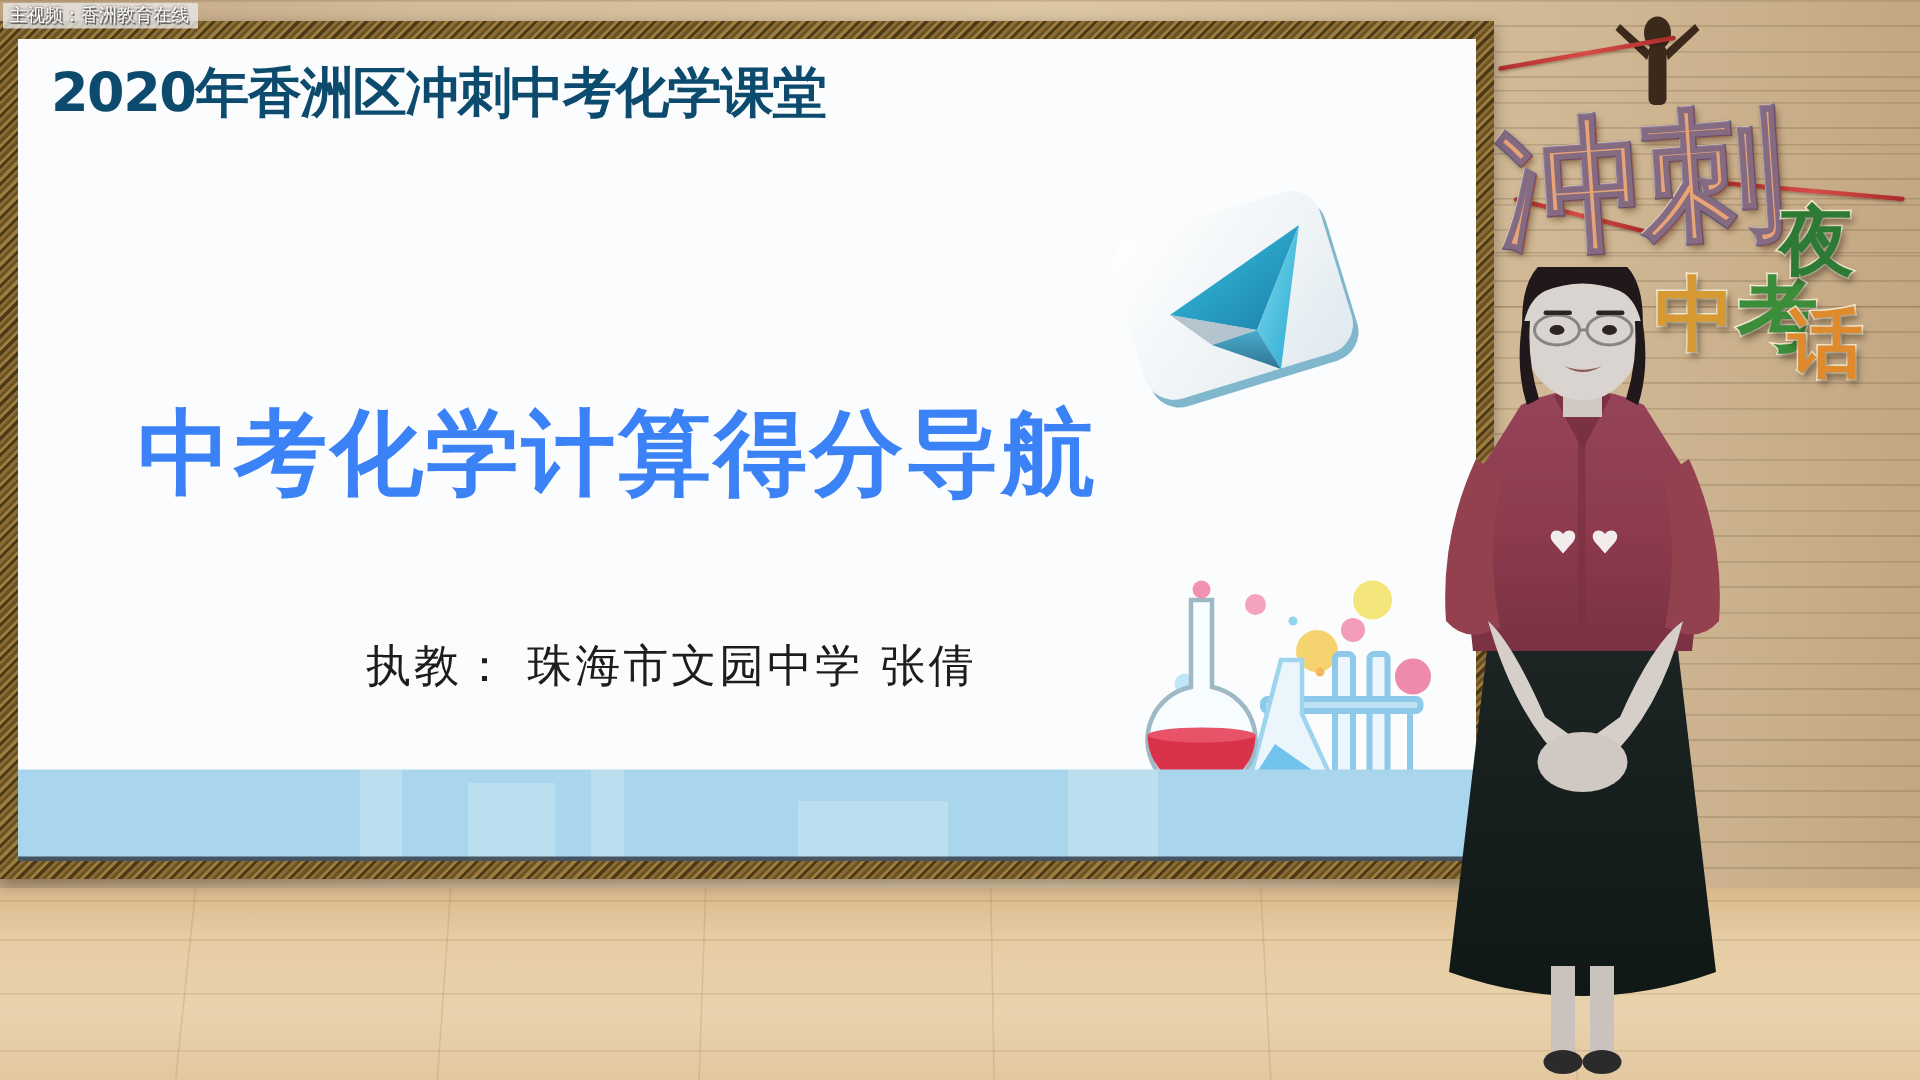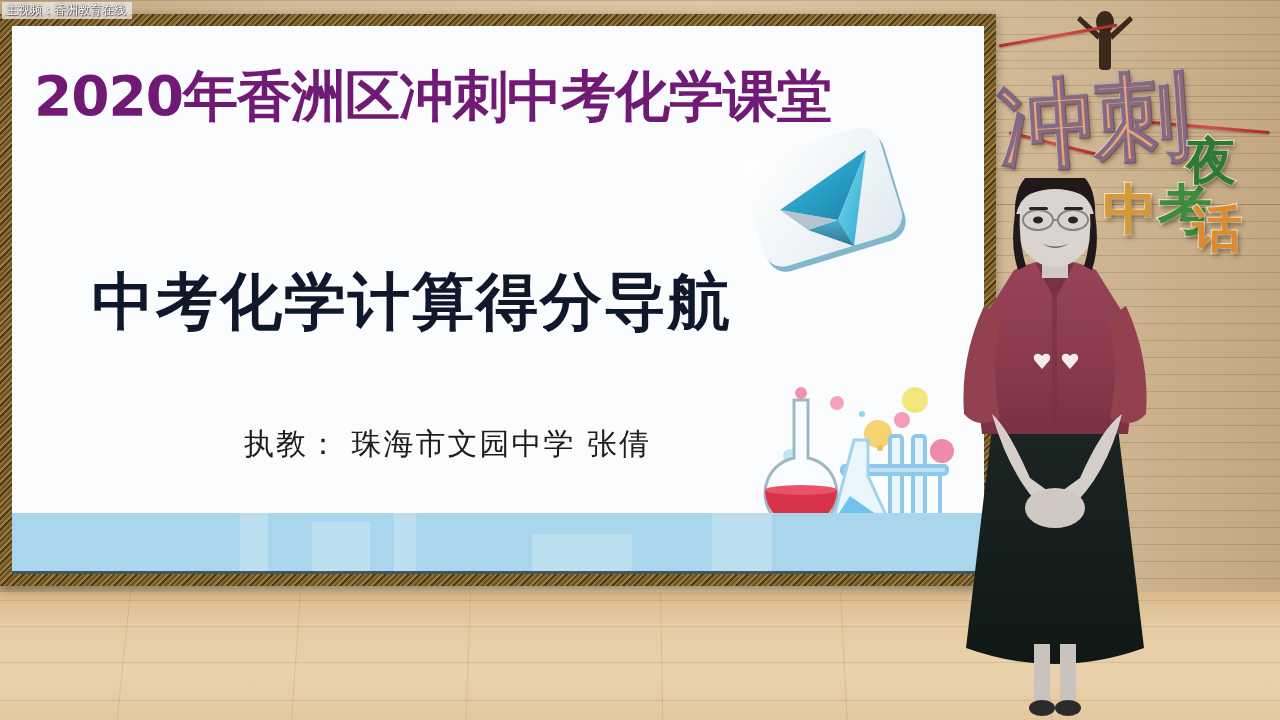--- a/index.html
+++ b/index.html
@@ -124,34 +124,34 @@
   }
   .slide-baseline {
     position: absolute;
     left: 0; bottom: 0;
     width: 100%; height: 3px;
     background: rgba(35,40,50,0.75);
   }
 
   .slide-title {
     position: absolute;
-    left: 22px; top: 34px;
-    font-size: 55px;
+    left: 22px; top: 12px;
+    font-size: 36px;
     font-weight: bold;
-    color: #701a75;
+    color: #0c4a6e;
     letter-spacing: -1px;
     white-space: nowrap;
     font-family: "DejaVu Sans", "Liberation Sans", sans-serif;
   }
   .slide-heading {
     position: absolute;
     left: 80px; top: 234px;
     font-size: 62px;
     font-weight: bold;
-    color: #0f172a;
+    color: #3b82f6;
     letter-spacing: 2px;
     white-space: nowrap;
     font-family: Liberation Serif, serif;
   }
   .slide-presenter {
     position: absolute;
     left: 232px; top: 398px;
     font-size: 30px;
     color: #1d1d1d;
     letter-spacing: 2px;

